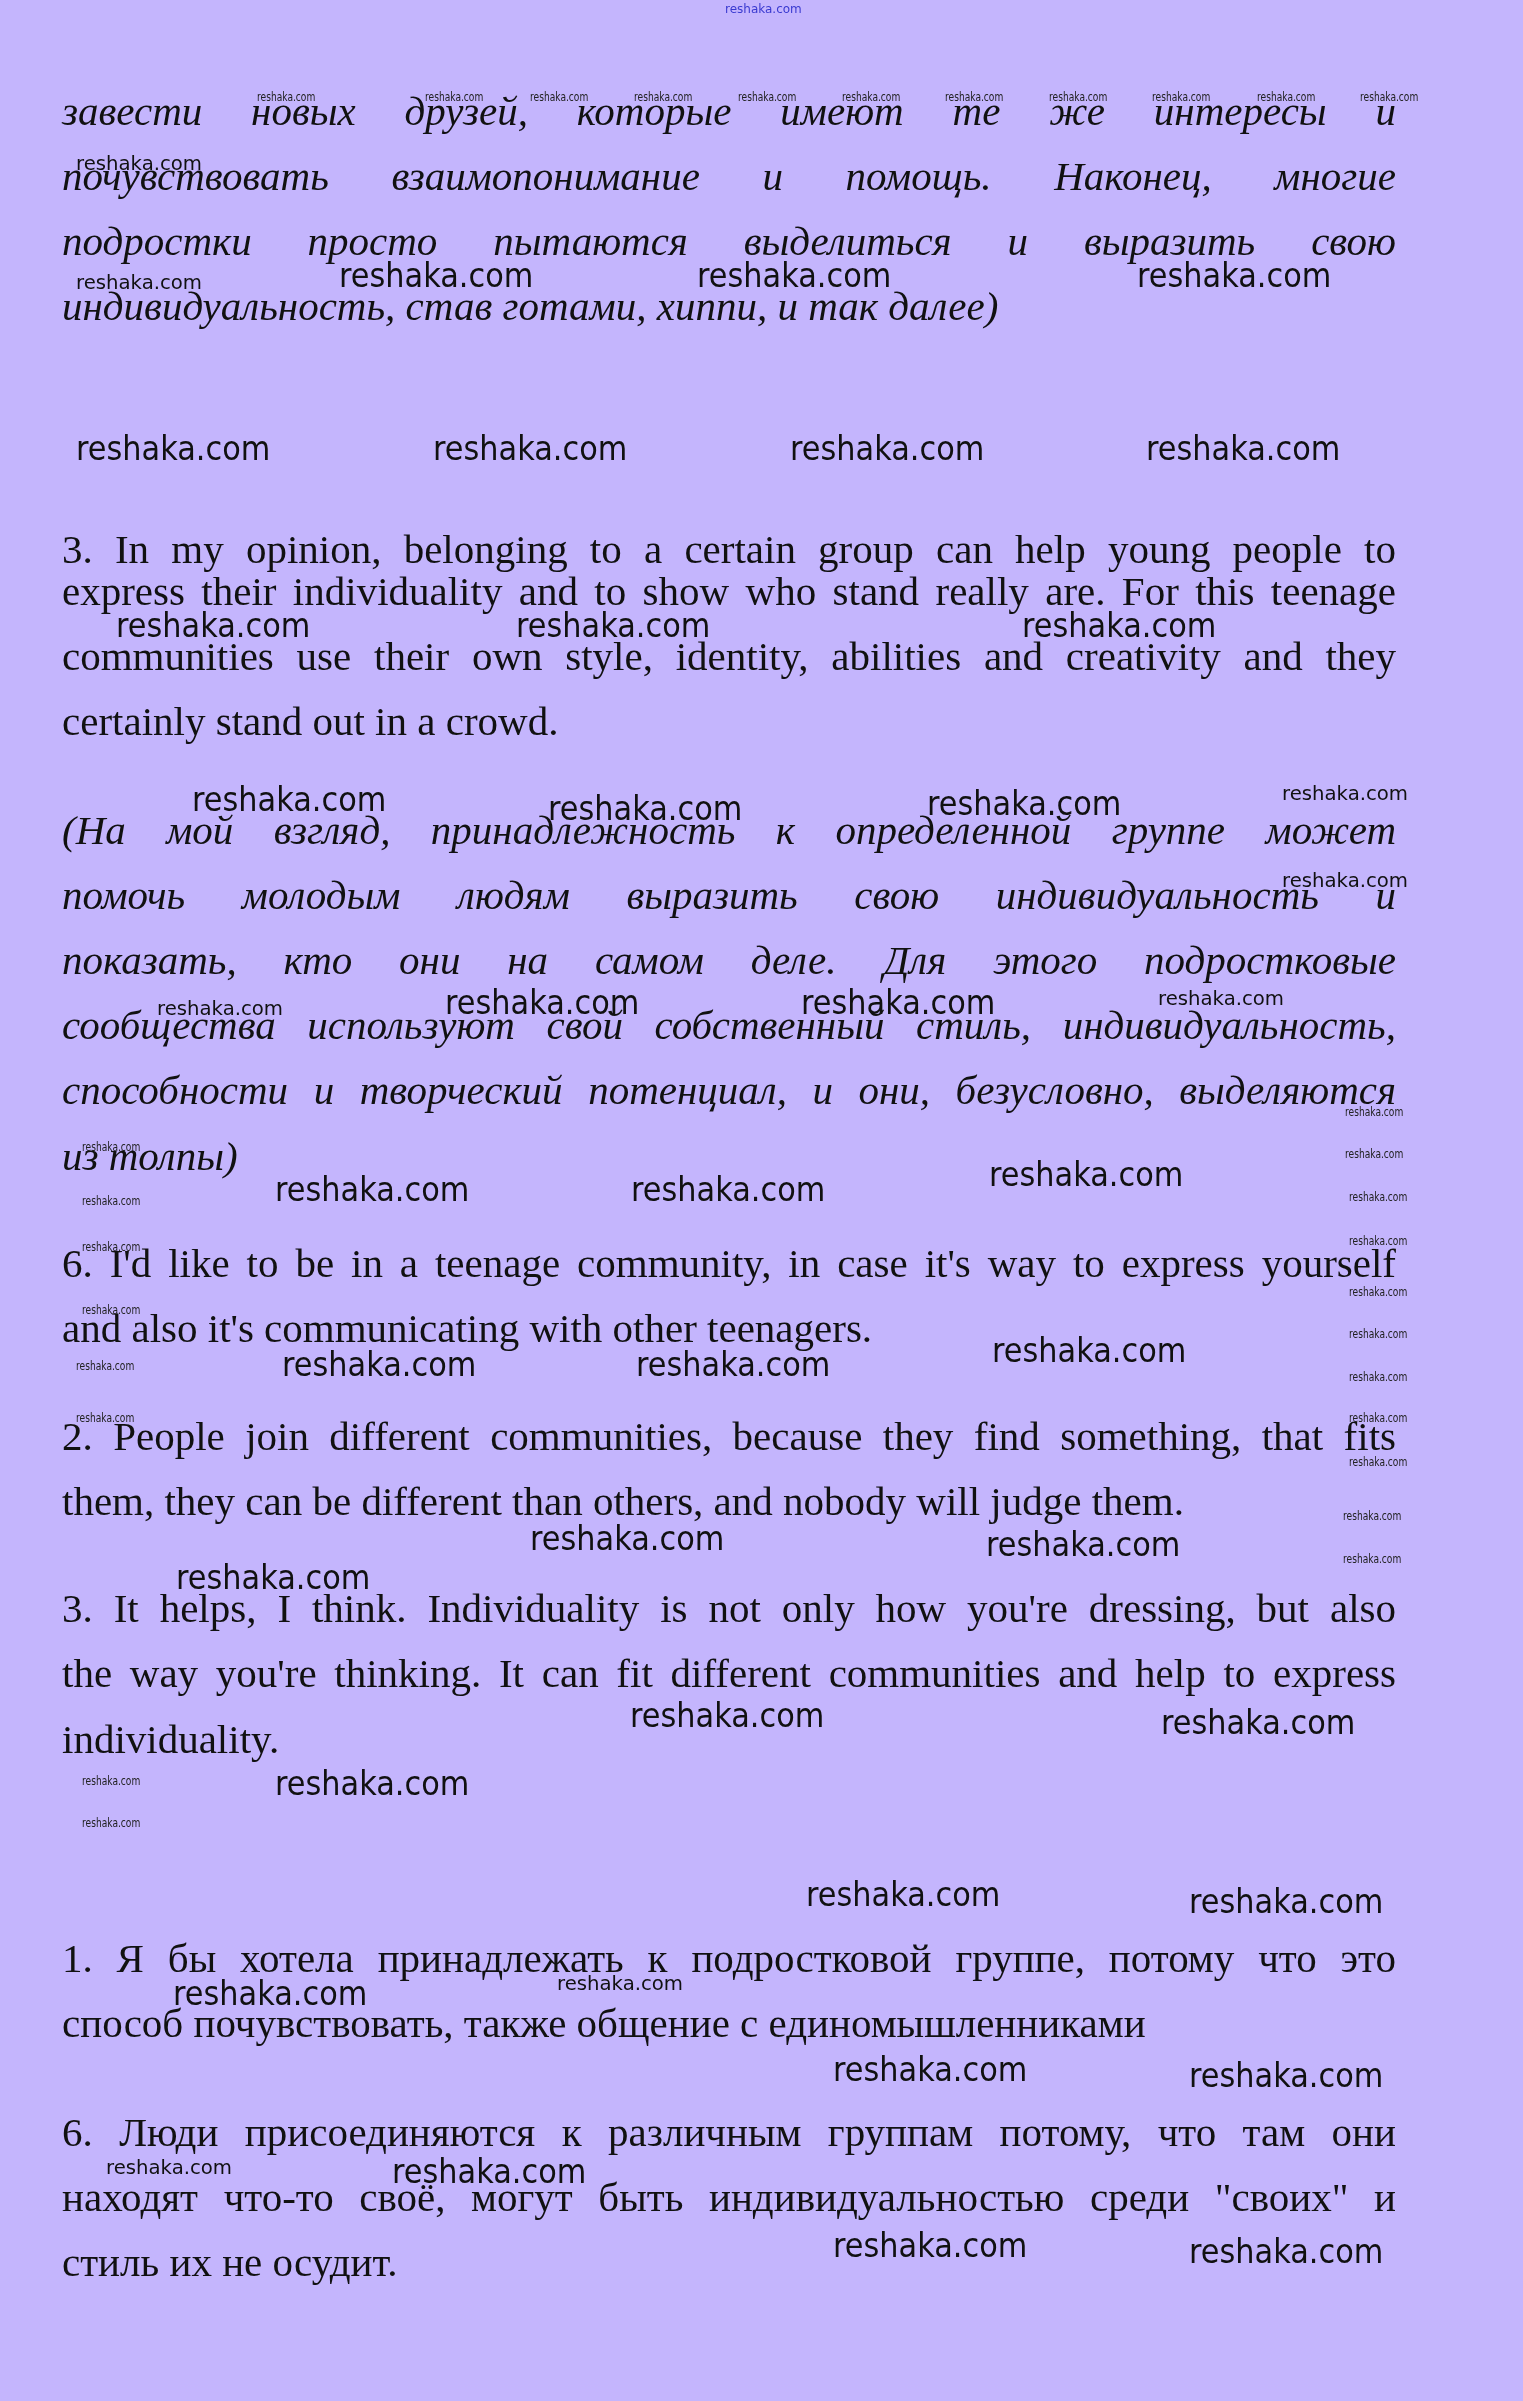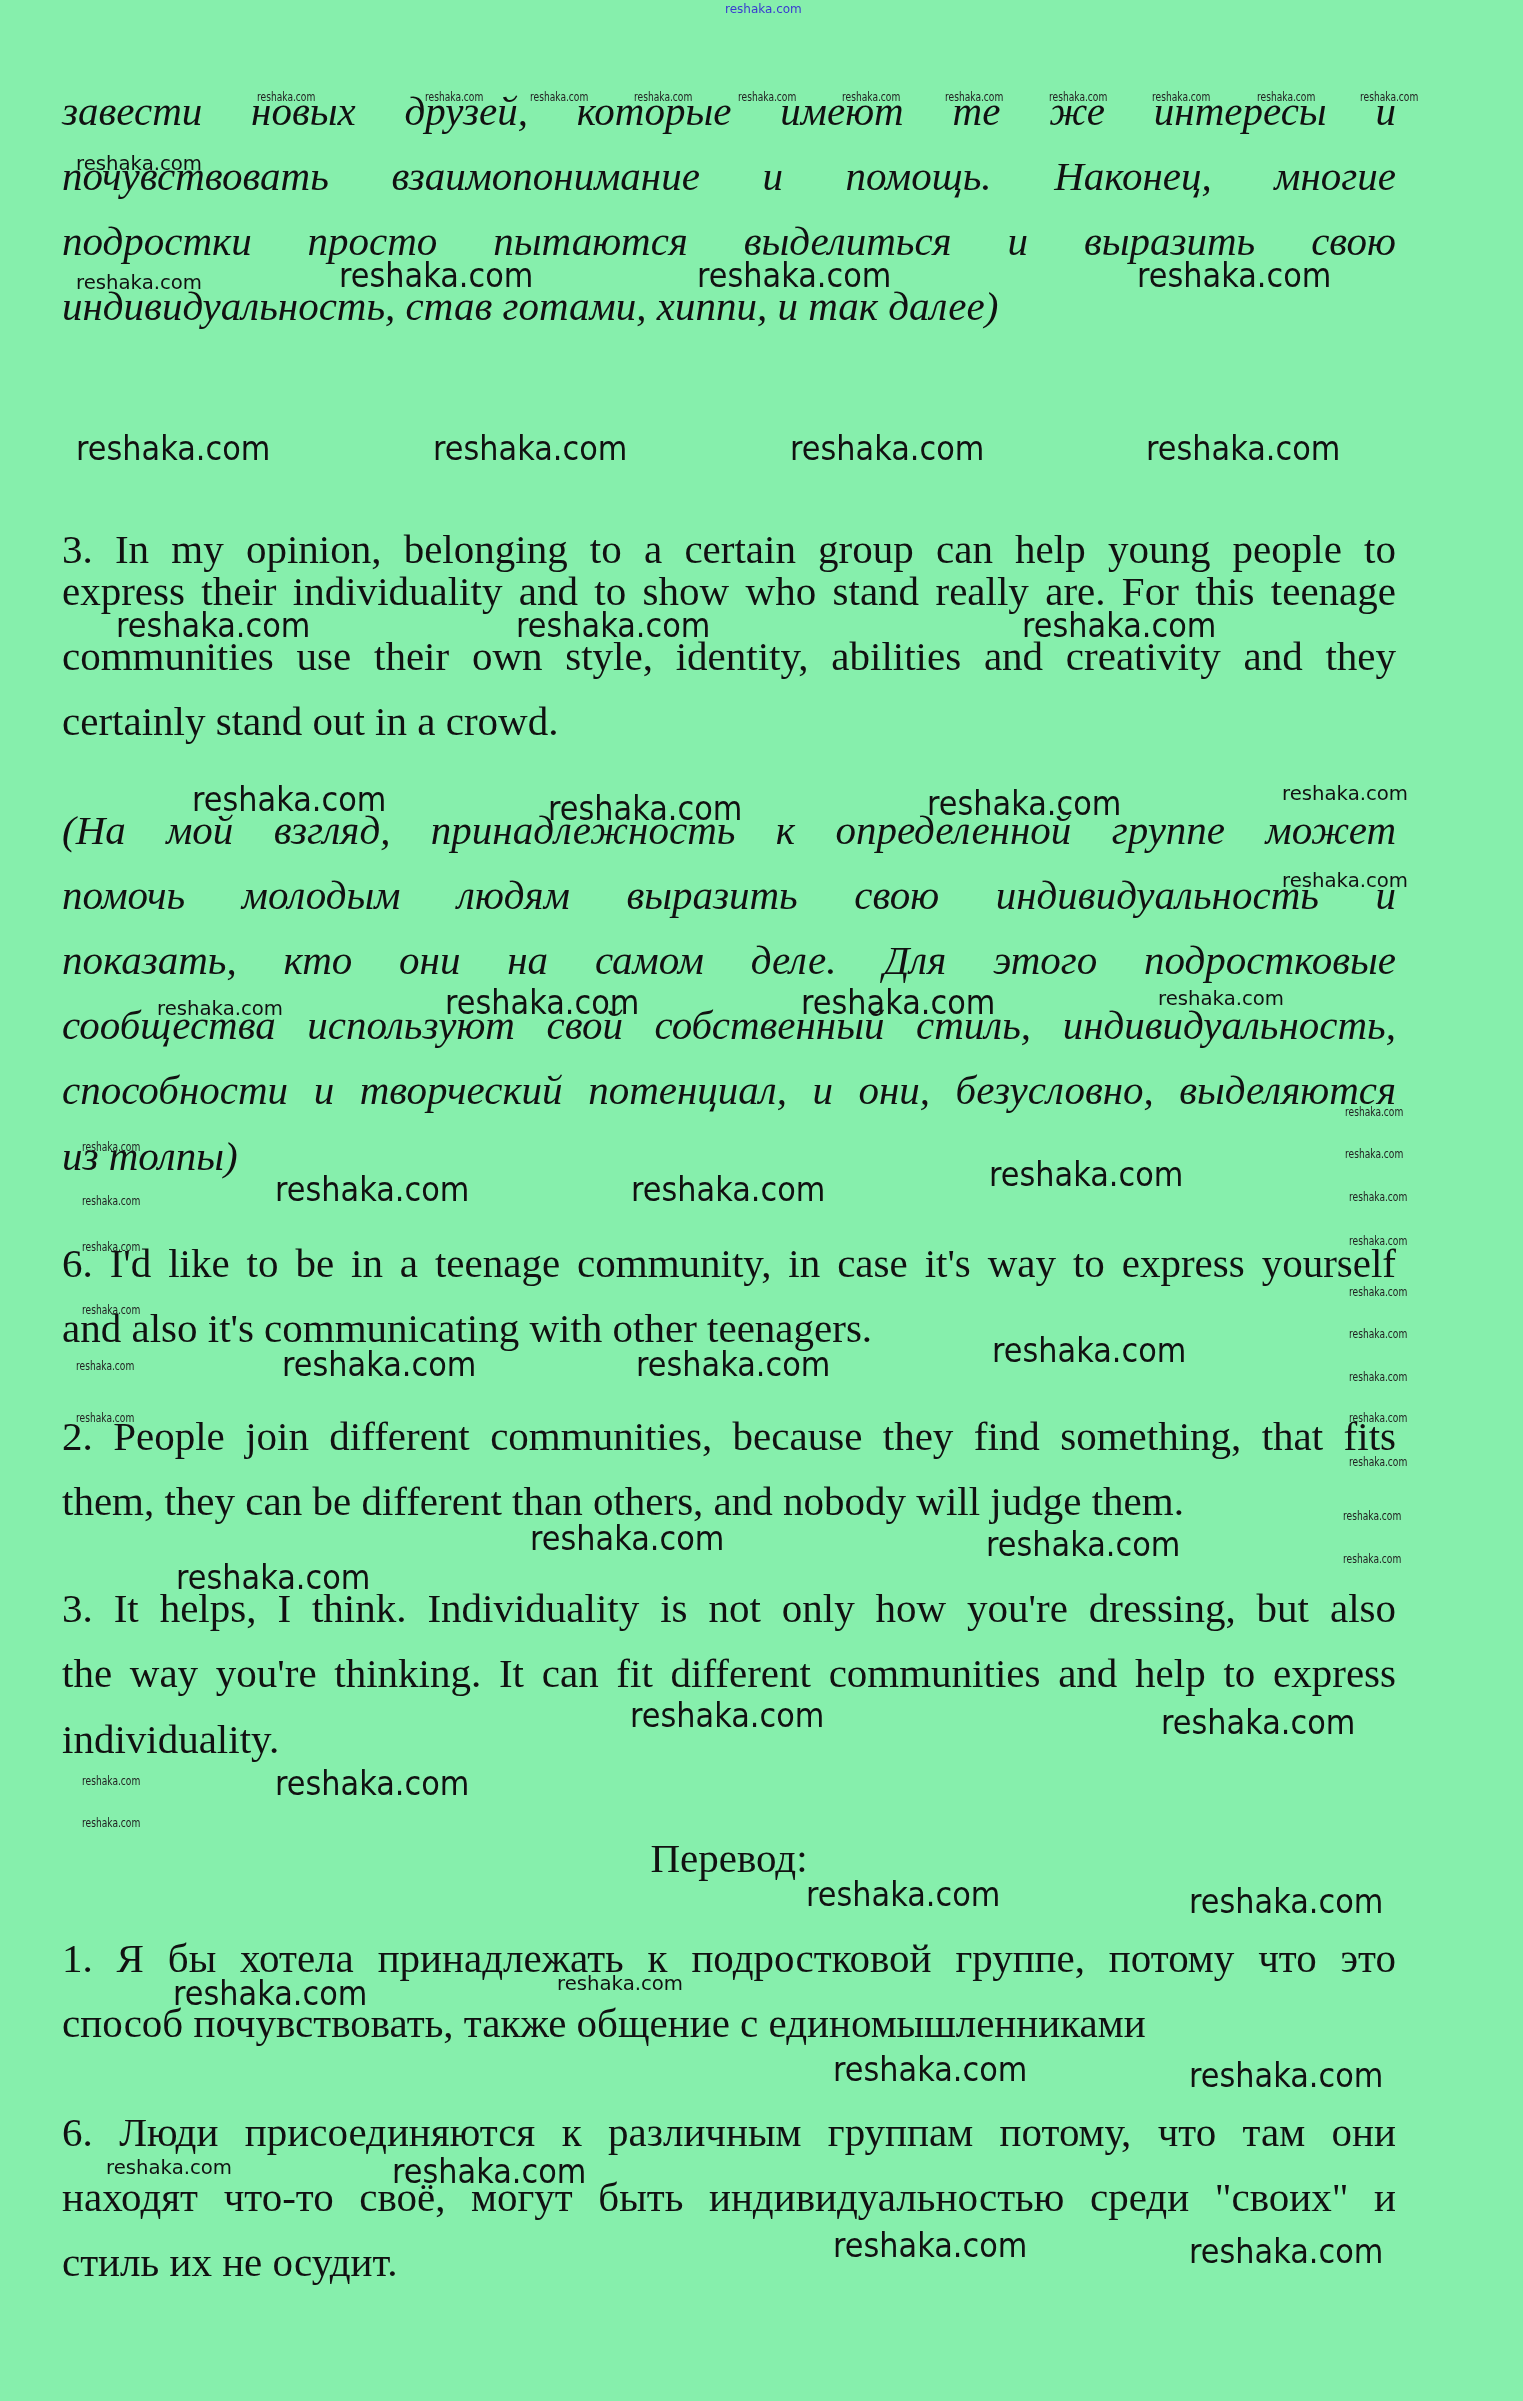--- a/index.html
+++ b/index.html
@@ -1,17 +1,17 @@
 <!DOCTYPE html>
 <html style="font-size:12px"><head>
   <meta charset="utf-8">
   <style>
     html, body { margin: 0; padding: 0; background: #ffffff; }
     body { width: 1524px; height: 2401px; position: relative; overflow: hidden; }
-    .page { position: absolute; left: 0; top: 0; width: 1524px; height: 2401px; background: #86efac; }
+    .page { position: absolute; left: 0; top: 0; width: 1524px; height: 2401px; background: #c4b5fd; }
     .line {
       position: absolute; left: 62px; width: 1334px;
       font-family: "Liberation Serif", "DejaVu Serif", serif;
       font-size: 41px; color: #111; white-space: nowrap;
       line-height: 1; 
     }
     .justify { text-align: justify; text-align-last: justify; }
     .it { font-style: italic; }
     .center { text-align: center; }
     .wm-big {
@@ -69,21 +69,20 @@
     <div class="line" style="top:1308px">and also it's communicating with other teenagers.</div>
 
     <div class="line justify" style="top:1416px">2. People join different communities, because they find something, that fits</div>
     <div class="line" style="top:1481px">them, they can be different than others, and nobody will judge them.</div>
 
     <div class="line justify" style="top:1588px">3. It helps, I think. Individuality is not only how you're dressing, but also</div>
     <div class="line justify" style="top:1653px">the way you're thinking. It can fit different communities and help to express</div>
     <div class="line" style="top:1719px">individuality.</div>
   </div>
 
-  <div class="line center" style="top:1838px">Перевод:</div>
 
   <div>
     <div class="line justify" style="top:1938px">1. Я бы хотела принадлежать к подростковой группе, потому что это</div>
     <div class="line" style="top:2003px">способ почувствовать, также общение с единомышленниками</div>
 
     <div class="line justify" style="top:2112px">6. Люди присоединяются к различным группам потому, что там они</div>
     <div class="line justify" style="top:2177px">находят что-то своё, могут быть индивидуальностью среди "своих" и</div>
     <div class="line" style="top:2242px">стиль их не осудит.</div>
   </div>
 

